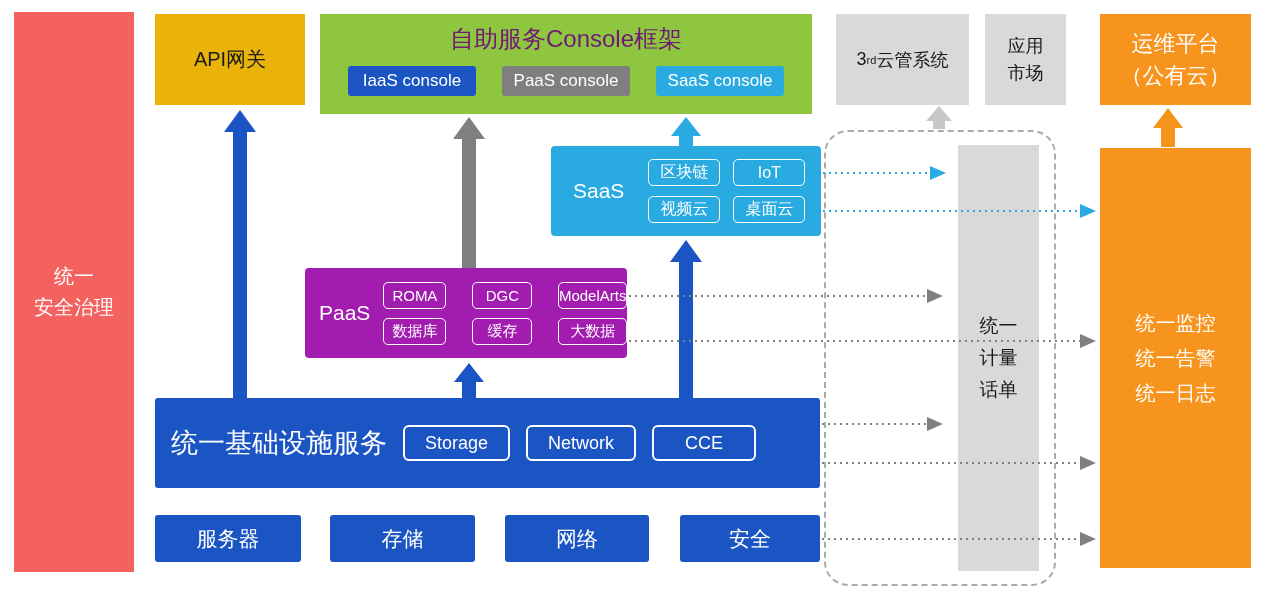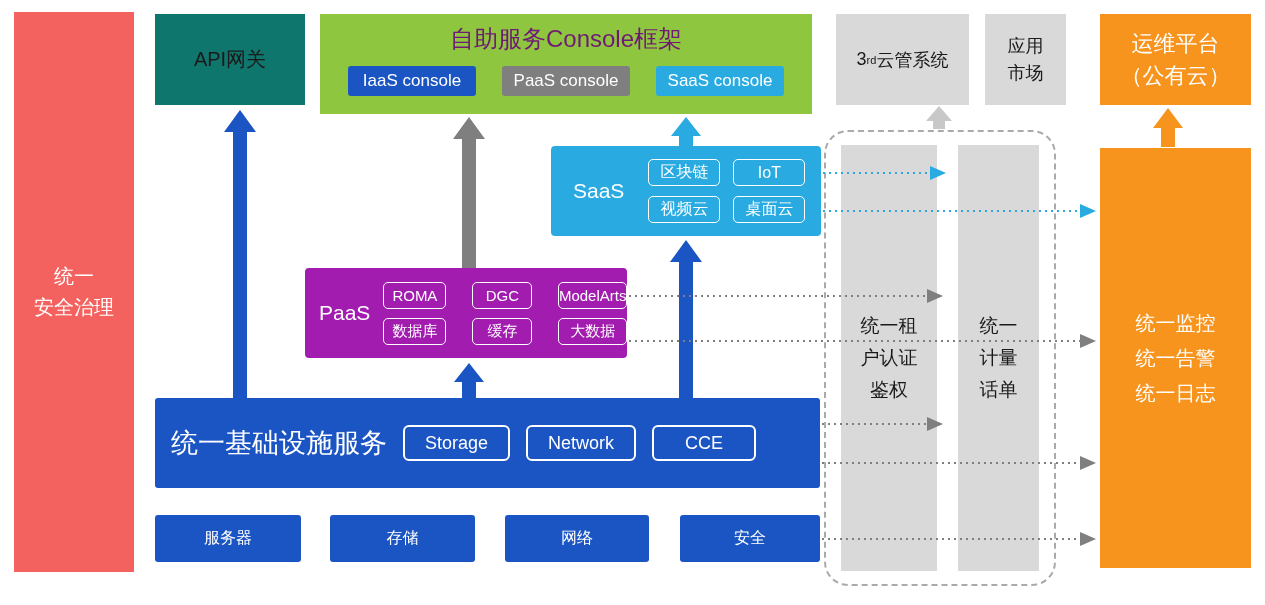--- a/index.html
+++ b/index.html
@@ -5,21 +5,21 @@
   * { margin:0; padding:0; box-sizing:border-box; }
   body { background:#ffffff; font-family:"Liberation Sans","DejaVu Sans",sans-serif; }
   .canvas { position:relative; width:1265px; height:605px; background:#ffffff; overflow:hidden; }
   .box { position:absolute; display:flex; align-items:center; justify-content:center; text-align:center; }
   .pre { white-space:pre-line; }
 
   
   .security-bar { left:14px; top:12px; width:120px; height:560px; background:#F4625F; color:#fff; font-size:20px; line-height:1.55; }
 
   
-  .api-gateway { left:155px; top:14px; width:150px; height:91px; background:#0f766e; color:#1a1a1a; font-size:20px; }
+  .api-gateway { left:155px; top:14px; width:150px; height:91px; background:#eab308; color:#1a1a1a; font-size:20px; }
   .console-frame { left:320px; top:14px; width:492px; height:100px; background:#8EC63F; flex-direction:column; justify-content:flex-start; padding-top:9px; }
   .console-title { color:#701a75; font-size:24px; }
   .console-items { display:flex; gap:26px; margin-top:11px; }
   .console-item { width:128px; height:30px; display:flex; align-items:center; justify-content:center; color:#fff; font-size:17px; border-radius:3px; }
   .console-iaas { background:#1A55C3; }
   .console-paas { background:#7F7F7F; }
   .console-saas { background:#29ABE2; }
   .third-party { left:836px; top:14px; width:133px; height:91px; background:#D9D9D9; color:#1a1a1a; font-size:18px; }
   .third-party sup { font-size:11px; }
   .app-market { left:985px; top:14px; width:81px; height:91px; background:#D9D9D9; color:#1a1a1a; font-size:18px; line-height:1.45; }
@@ -35,21 +35,21 @@
 
   .paas-box { left:305px; top:268px; width:322px; height:90px; background:#a21caf; border-radius:4px; justify-content:flex-start; padding-left:14px; gap:13px; }
   .paas-grid { display:grid; grid-template-columns:auto auto auto; gap:9px 26px; }
   .paas-grid .chip { font-size:15px; padding:2px 8px; min-width:60px; height:27px; }
 
   .iaas-box { left:155px; top:398px; width:665px; height:90px; background:#1A55C3; border-radius:3px; justify-content:flex-start; padding-left:16px; gap:16px; }
   .iaas-box .layer-label { font-size:27px; }
   .iaas-chip { border:2px solid #fff; border-radius:6px; color:#fff; font-size:18px; height:36px; padding:0 20px; display:flex; align-items:center; justify-content:center; min-width:104px; }
 
   
-  .bottom-box { top:515px; height:47px; background:#1A55C3; color:#fff; font-size:16px; border-radius:3px; }
+  .bottom-box { top:515px; height:47px; background:#1A55C3; color:#fff; font-size:21px; border-radius:3px; }
   .bb1 { left:155px; width:146px; }
   .bb2 { left:330px; width:145px; }
   .bb3 { left:505px; width:144px; }
   .bb4 { left:680px; width:140px; }
 
   
   .dashed-frame { left:824px; top:130px; width:232px; height:456px; border:2px dashed #aaaaaa; border-radius:24px; }
   .auth-bar { left:841px; top:145px; width:96px; height:426px; background:#D9D9D9; color:#1a1a1a; font-size:19px; line-height:1.7; }
   .metering-bar { left:958px; top:145px; width:81px; height:426px; background:#D9D9D9; color:#1a1a1a; font-size:19px; line-height:1.7; }
   .monitoring-bar { left:1100px; top:148px; width:151px; height:420px; background:#F7941D; color:#fff; font-size:20px; line-height:1.75; }
@@ -115,23 +115,20 @@
     <div class="iaas-chip">Network</div>
     <div class="iaas-chip">CCE</div>
   </div>
 
   <div class="box bottom-box bb1">服务器</div>
   <div class="box bottom-box bb2">存储</div>
   <div class="box bottom-box bb3">网络</div>
   <div class="box bottom-box bb4">安全</div>
 
   <div class="box dashed-frame"></div>
-  <div class="box pre auth-bar">统一租
-户认证
-鉴权</div>
   <div class="box pre metering-bar">统一
 计量
 话单</div>
 
   <div class="box pre monitoring-bar">统一监控
 统一告警
 统一日志</div>
 
   <svg class="arrow-layer" width="1265" height="605" viewBox="0 0 1265 605" xmlns="http://www.w3.org/2000/svg">
     <defs>

